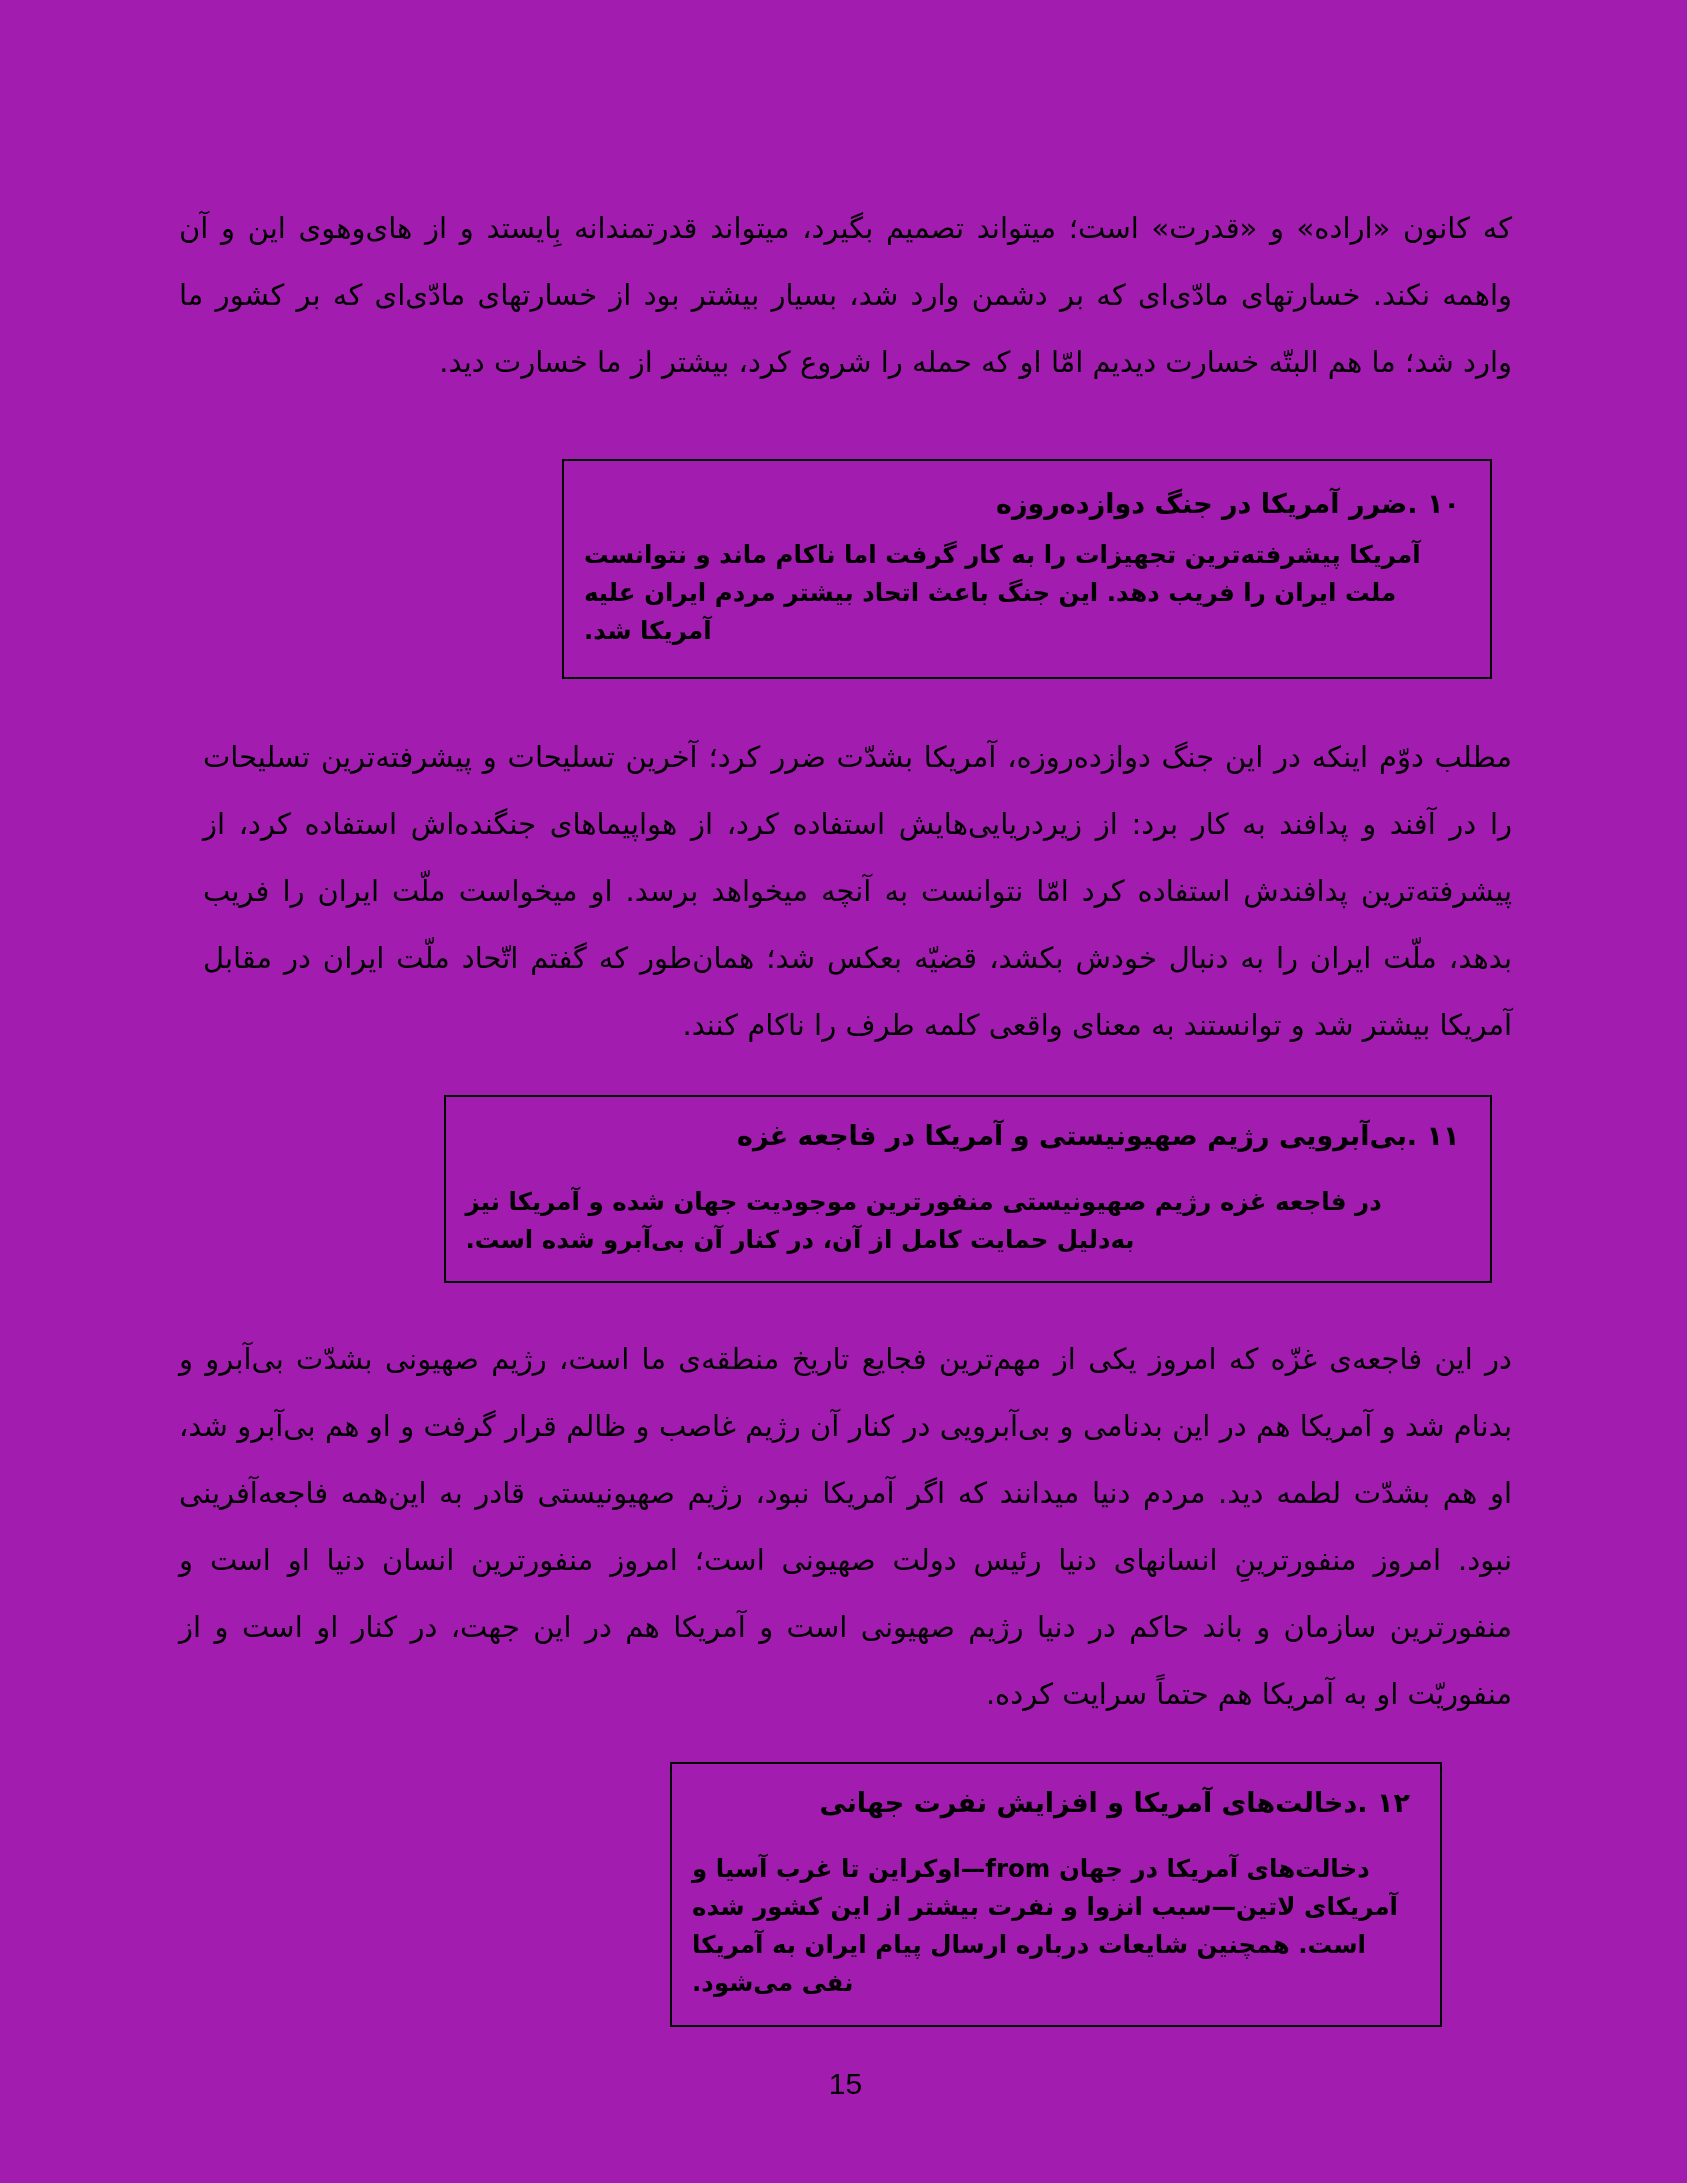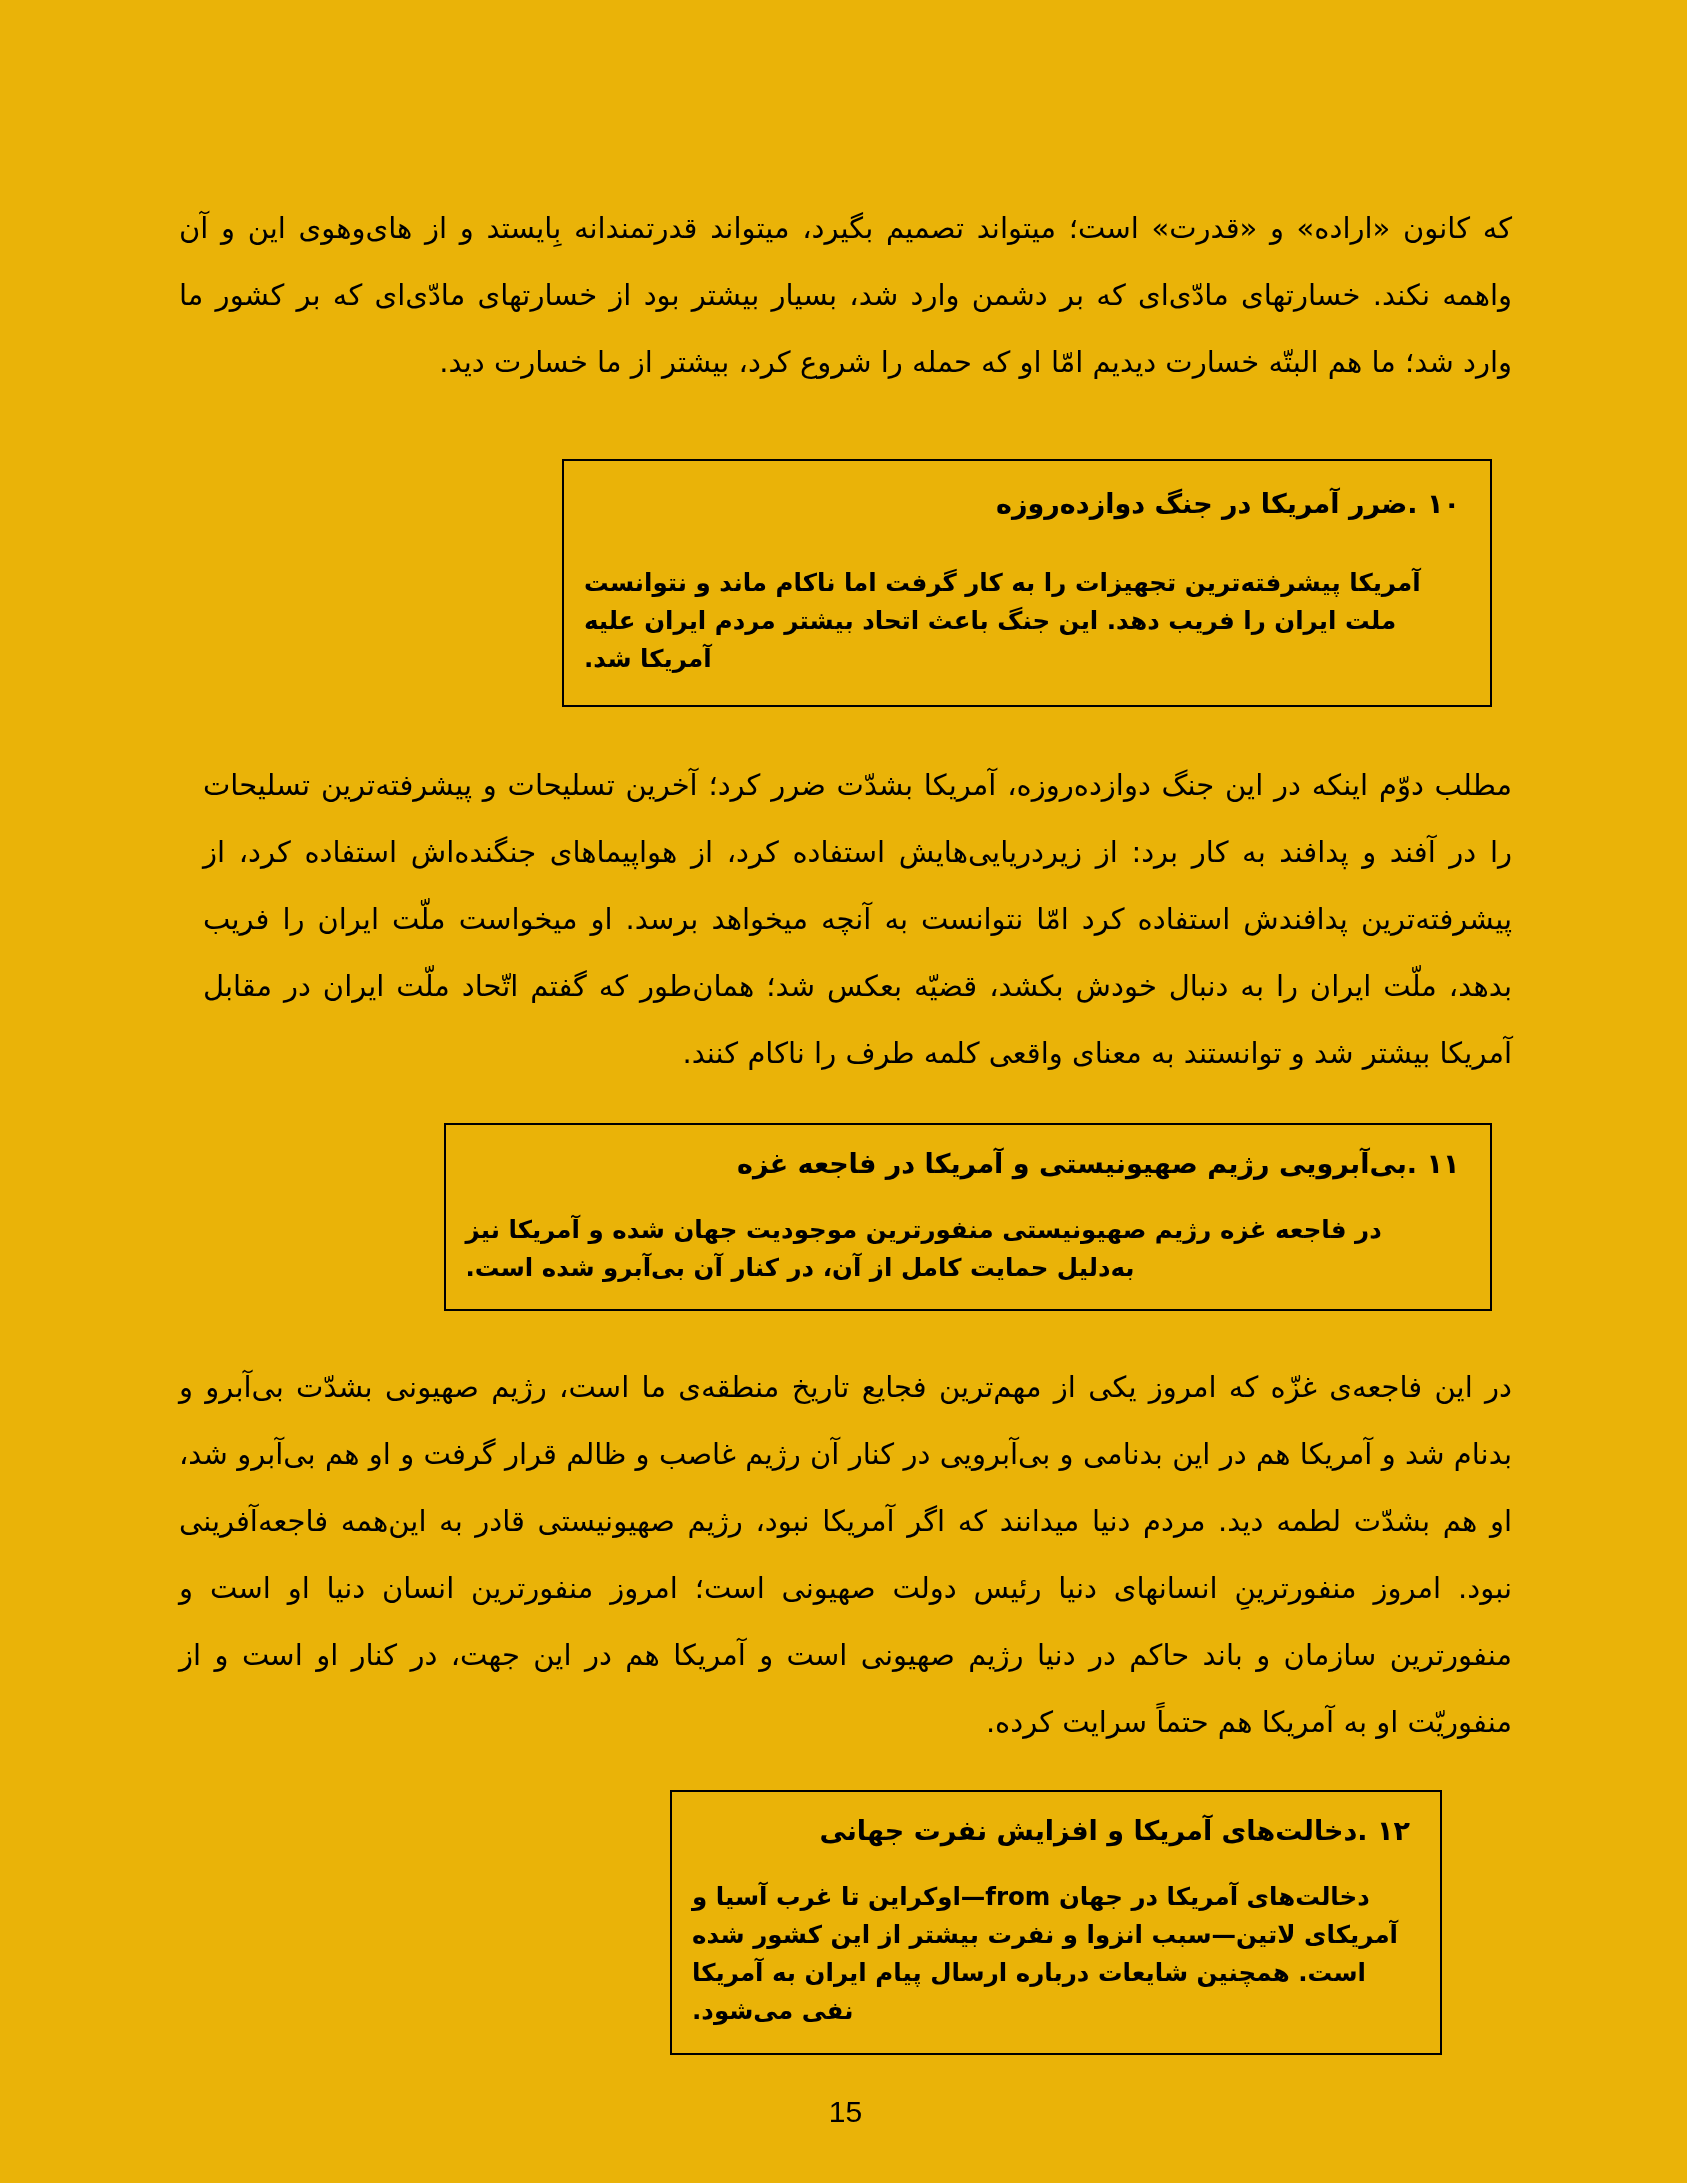--- a/index.html
+++ b/index.html
@@ -4,21 +4,21 @@
 <style>
   html, body {
     margin: 0;
     padding: 0;
     background: #ffffff;
   }
   .page {
     position: relative;
     width: 1687px;
     height: 2183px;
-    background: #eab308;
+    background: #a21caf;
     color: #000000;
     overflow: hidden;
     box-sizing: border-box;
     padding: 195px 175px 0 179px;
     direction: rtl;
     font-family: "DejaVu Sans", sans-serif;
   }
   .para {
     margin: 0;
     font-size: 29px;
@@ -54,21 +54,21 @@
     margin-left: auto;
     margin-right: 70px;
     padding: 20px 30px 22.5px 20px;
   }
   .callout-title {
     font-size: 27px;
     font-weight: bold;
     line-height: 37px;
     text-align: right;
   }
-  .callout.b10 .callout-title { margin-bottom: 42px; }
+  .callout.b10 .callout-title { margin-bottom: 14px; }
   .callout.b11 .callout-title,
   .callout.b12 .callout-title { margin-bottom: 29px; }
   .callout-body {
     font-size: 24.5px;
     font-weight: bold;
     line-height: 38px;
     text-align: left;
   }
   .page-number {
     margin-top: 40px;

